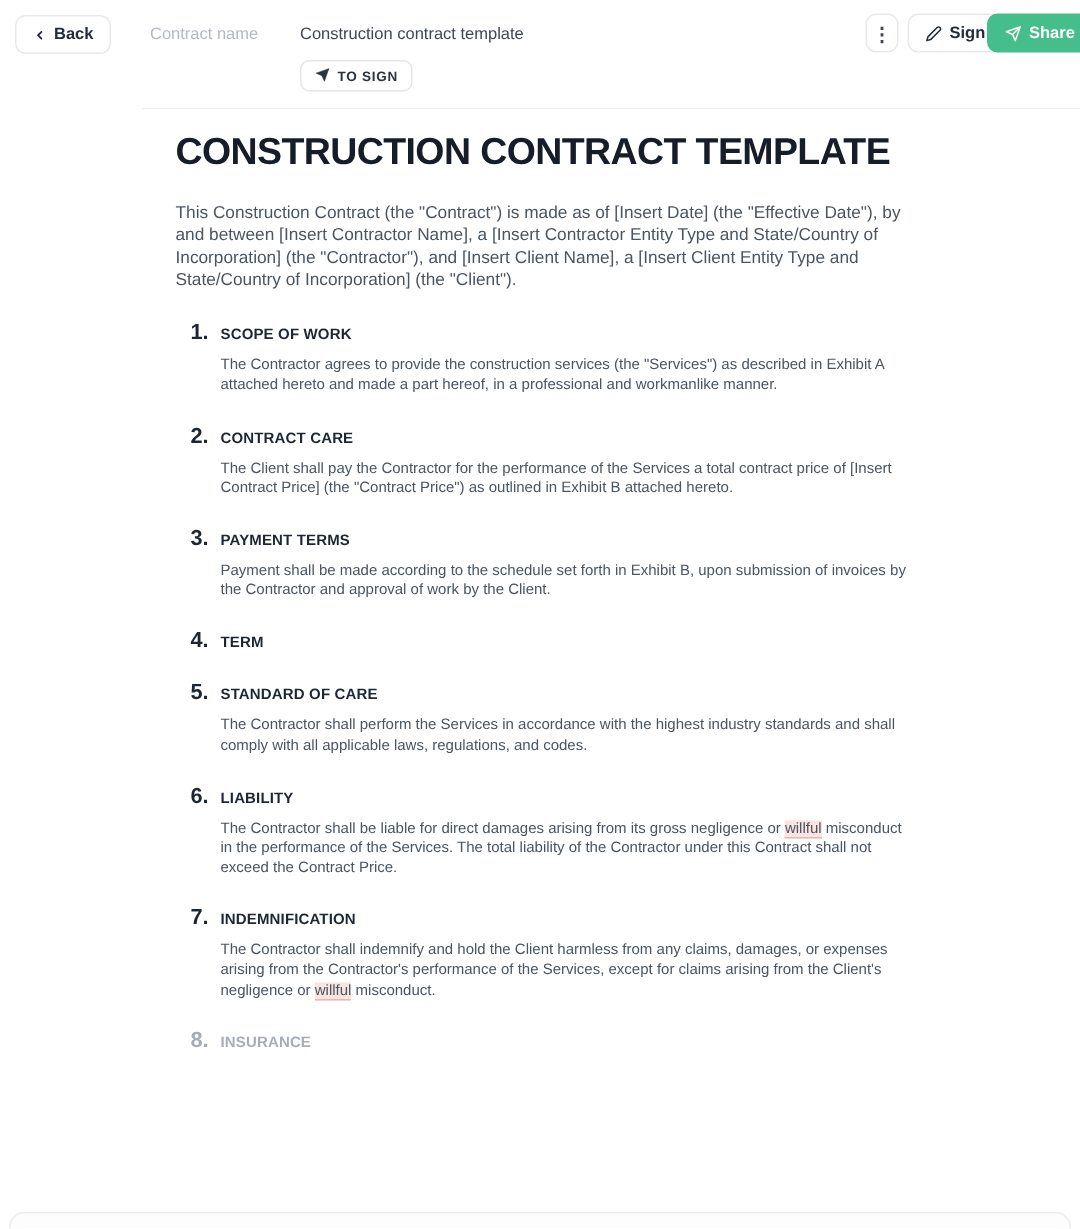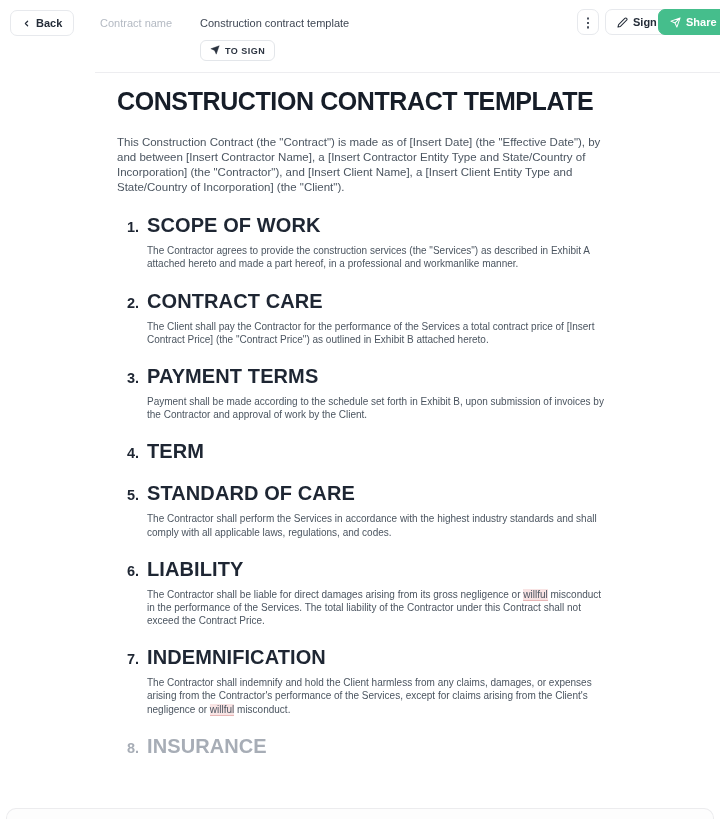--- a/index.html
+++ b/index.html
@@ -54,21 +54,21 @@
     color:#161d28; line-height:1.1; white-space:nowrap;
   }
   .doc-intro {
     margin-top:19px; font-size:11.5px; line-height:1.32;
     color:#4b5560; width:492px;
   }
 
   .section { margin-top:19px; }
   .section-heading { display:flex; align-items:baseline; margin-left:10px; }
   .sec-num { width:20px; font-size:14.5px; font-weight:700; color:#1e2633; }
-  .sec-title { font-size:20px; font-weight:800; letter-spacing:.1px; color:#1e2633; }
+  .sec-title { font-size:10px; font-weight:800; letter-spacing:.1px; color:#1e2633; }
   .sec-body {
     margin:7px 0 0 30px; width:462px;
     font-size:10px; line-height:1.32; color:#4b5560;
   }
   .spell-highlight {
     background:#f9e4e4;
     border-bottom:1px solid #e8b6b6;
   }
 
   .section.faded .sec-num, .section.faded .sec-title { color:#a7adb6; }

